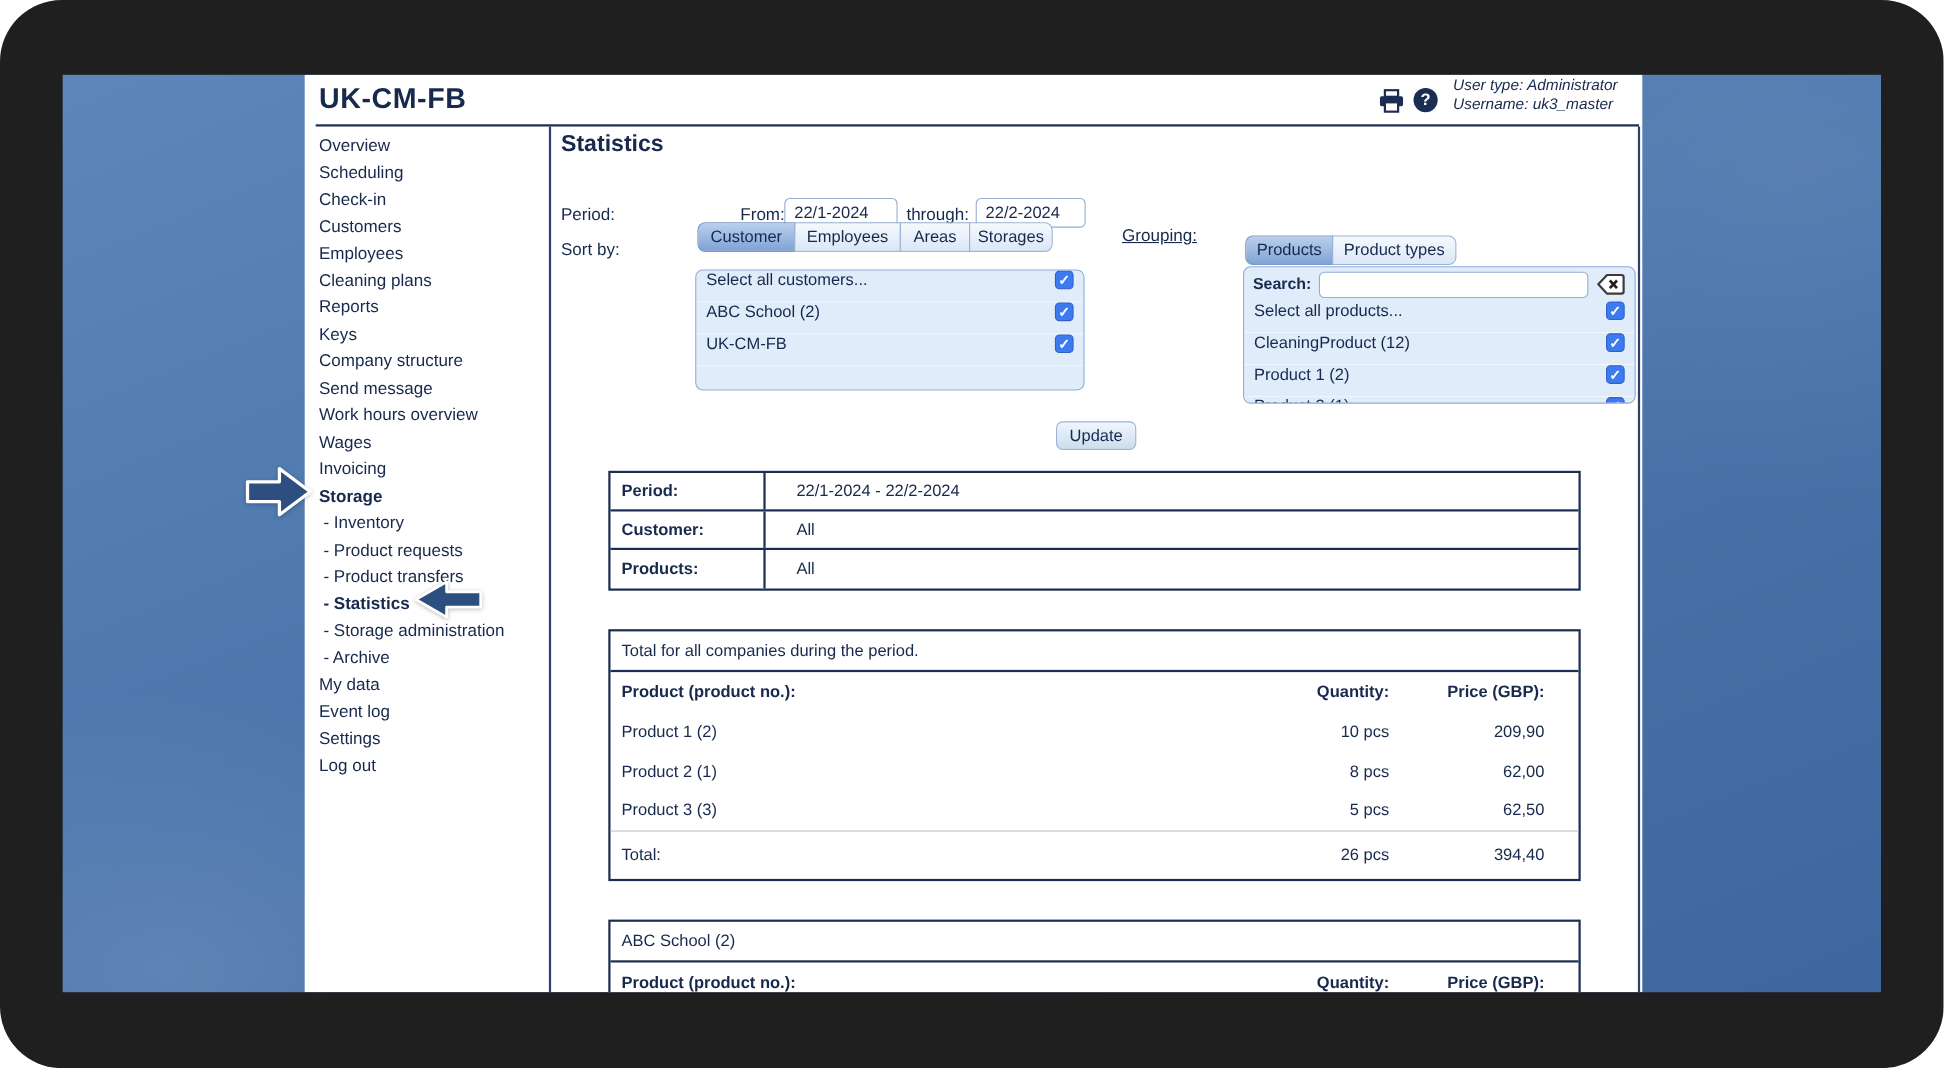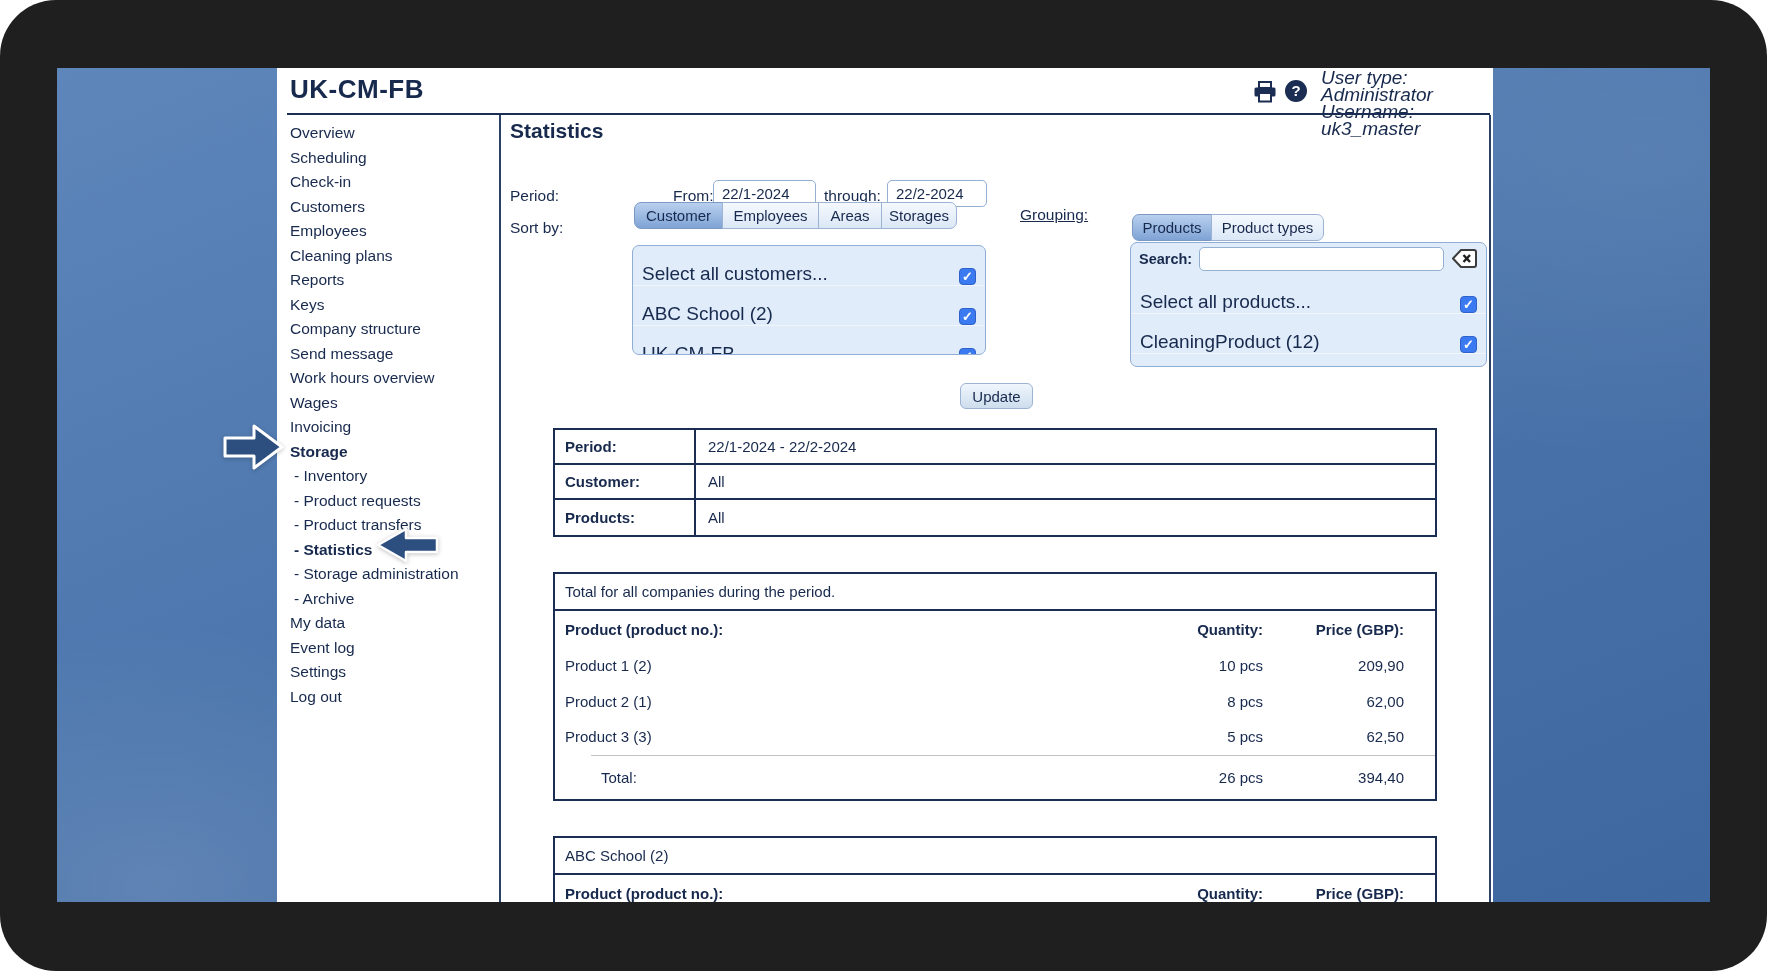--- a/index.html
+++ b/index.html
@@ -15,21 +15,21 @@
     overflow: hidden;
   }
   .app { position: absolute; left: 220px; top: 0; width: 1216px; height: 834px; background: #ffffff; overflow: hidden; color: #17294d; }
 
   
   .app-title { position: absolute; left: 13px; top: 6px; font-size: 26px; font-weight: bold; letter-spacing: 0.5px; }
   .hdr-line { position: absolute; left: 10px; top: 45px; width: 1203px; border-top: 2px solid #1b2d52; }
   .hdr-print { position: absolute; left: 976px; top: 13px; width: 24px; height: 22px; cursor: pointer; }
   .hdr-help { position: absolute; left: 1008px; top: 12px; width: 22px; height: 22px; background: #1b2d52; color: #fff;
               border-radius: 50%; font-size: 15px; font-weight: bold; text-align: center; line-height: 22px; cursor: pointer; }
-  .hdr-user { position: absolute; left: 1044px; top: 1px; width: 170px; font-size: 19px; font-style: italic; line-height: 17px; }
+  .hdr-user { position: absolute; left: 1044px; top: 1px; width: 170px; font-size: 14px; font-style: italic; line-height: 17px; }
 
   
   .v-divider { position: absolute; left: 222px; top: 47px; height: 787px; border-left: 2px solid #2c4166; }
   .r-divider { position: absolute; left: 1212px; top: 47px; height: 787px; border-left: 2px solid #2c4166; }
 
   
   .sidebar { position: absolute; left: 13px; top: 53px; width: 200px; }
   .side-item { height: 24.5px; line-height: 24.5px; font-size: 15.5px; white-space: nowrap; cursor: pointer; }
   .side-item.sub { padding-left: 4px; }
   .side-item.bold { font-weight: bold; }
@@ -45,21 +45,21 @@
   
   .seg { position: absolute; display: flex; height: 27px; }
   .seg .tab { height: 27px; border: 1px solid #9cb3d4; margin-left: -1px; background: linear-gradient(#f5f9fe, #dbe7f6);
               color: #17294d; font-size: 15px; text-align: center; line-height: 25px; cursor: pointer; }
   .seg .tab:first-child { border-radius: 7px 0 0 7px; margin-left: 0; }
   .seg .tab:last-child { border-radius: 0 7px 7px 0; }
   .seg .tab.sel { background: linear-gradient(#b9d0ee, #7fa3d5); border-color: #7c99c4; }
 
   
   .listbox { position: absolute; background: #e0ecfa; border: 1.5px solid #8fadd6; border-radius: 7px; overflow: hidden; }
-  .list-row { height: 40px; display: flex; align-items: flex-end; padding: 0 9px; font-size: 19px; cursor: pointer;
+  .list-row { height: 29px; display: flex; align-items: flex-start; padding: 0 9px; font-size: 15px; cursor: pointer;
               border-bottom: 1px solid rgba(255,255,255,0.55); }
   .list-row span.lbl { flex: 1; }
   .cbx { width: 17px; height: 17px; background: #3b7af0; border: 1px solid #2e62c8; border-radius: 4px;
          color: #fff; font-size: 13px; font-weight: bold; text-align: center; line-height: 16px; cursor: pointer; }
   .cbx::after { content: "✓"; }
   .search-row { height: 31px; display: flex; align-items: center; padding: 0 8px; gap: 7px; }
   .search-row .slabel { font-size: 14.5px; font-weight: bold; }
   .search-input { flex: 1; height: 24px; border: 1.5px solid #93afd2; border-radius: 5px; background: #fff;
                   font-size: 14px; padding: 0 6px; font-family: "Liberation Sans", sans-serif; }
   .clear-btn { width: 27px; height: 21px; cursor: pointer; flex: none; }
@@ -68,30 +68,30 @@
   .update-btn { position: absolute; left: 683px; top: 315px; width: 73px; height: 26px;
                 background: linear-gradient(#f0f6fd, #cddded); border: 1px solid #9cb3d4; border-radius: 6px;
                 font-size: 15px; color: #17294d; font-family: "Liberation Sans", sans-serif; cursor: pointer; }
 
   
   .tbl { position: absolute; left: 276px; width: 884px; border: 2px solid #1b2d52; background: #fff; font-size: 15px; }
   .sum-row { display: flex; height: 35px; align-items: center; border-bottom: 2px solid #1b2d52; }
   .sum-row:last-child { border-bottom: none; }
   .sum-row .k { width: 141px; padding-left: 10px; font-weight: bold; align-self: stretch; display: flex; align-items: center;
                 border-right: 2px solid #1b2d52; }
-  .sum-row .v { padding-left: 12px; }
+  .sum-row .v { padding-left: 28px; }
 
   .cap-row { height: 37px; display: flex; align-items: center; padding-left: 10px; border-bottom: 2px solid #1b2d52; }
   .cols { display: grid; grid-template-columns: 1fr 120px 172px; align-items: center; }
   .cols .c1 { padding-left: 10px; }
   .cols .c2 { text-align: right; }
   .cols .c3 { text-align: right; padding-right: 31px; }
   .hd-row { height: 37px; font-weight: bold; }
   .dt-row { height: 35.5px; }
-  .tot-row { height: 44px; border-top: 1px solid #c3c3c3; margin-left: 36px; }
+  .tot-row { height: 44px; border-top: 1px solid #c3c3c3; }
 
   
   .arrow { position: absolute; filter: drop-shadow(0 1px 2px rgba(0,0,0,0.25)); }
 </style>
 </head>
 <body>
 
 <div class="stage">
   <div class="frame"></div>
   <div class="screen">

